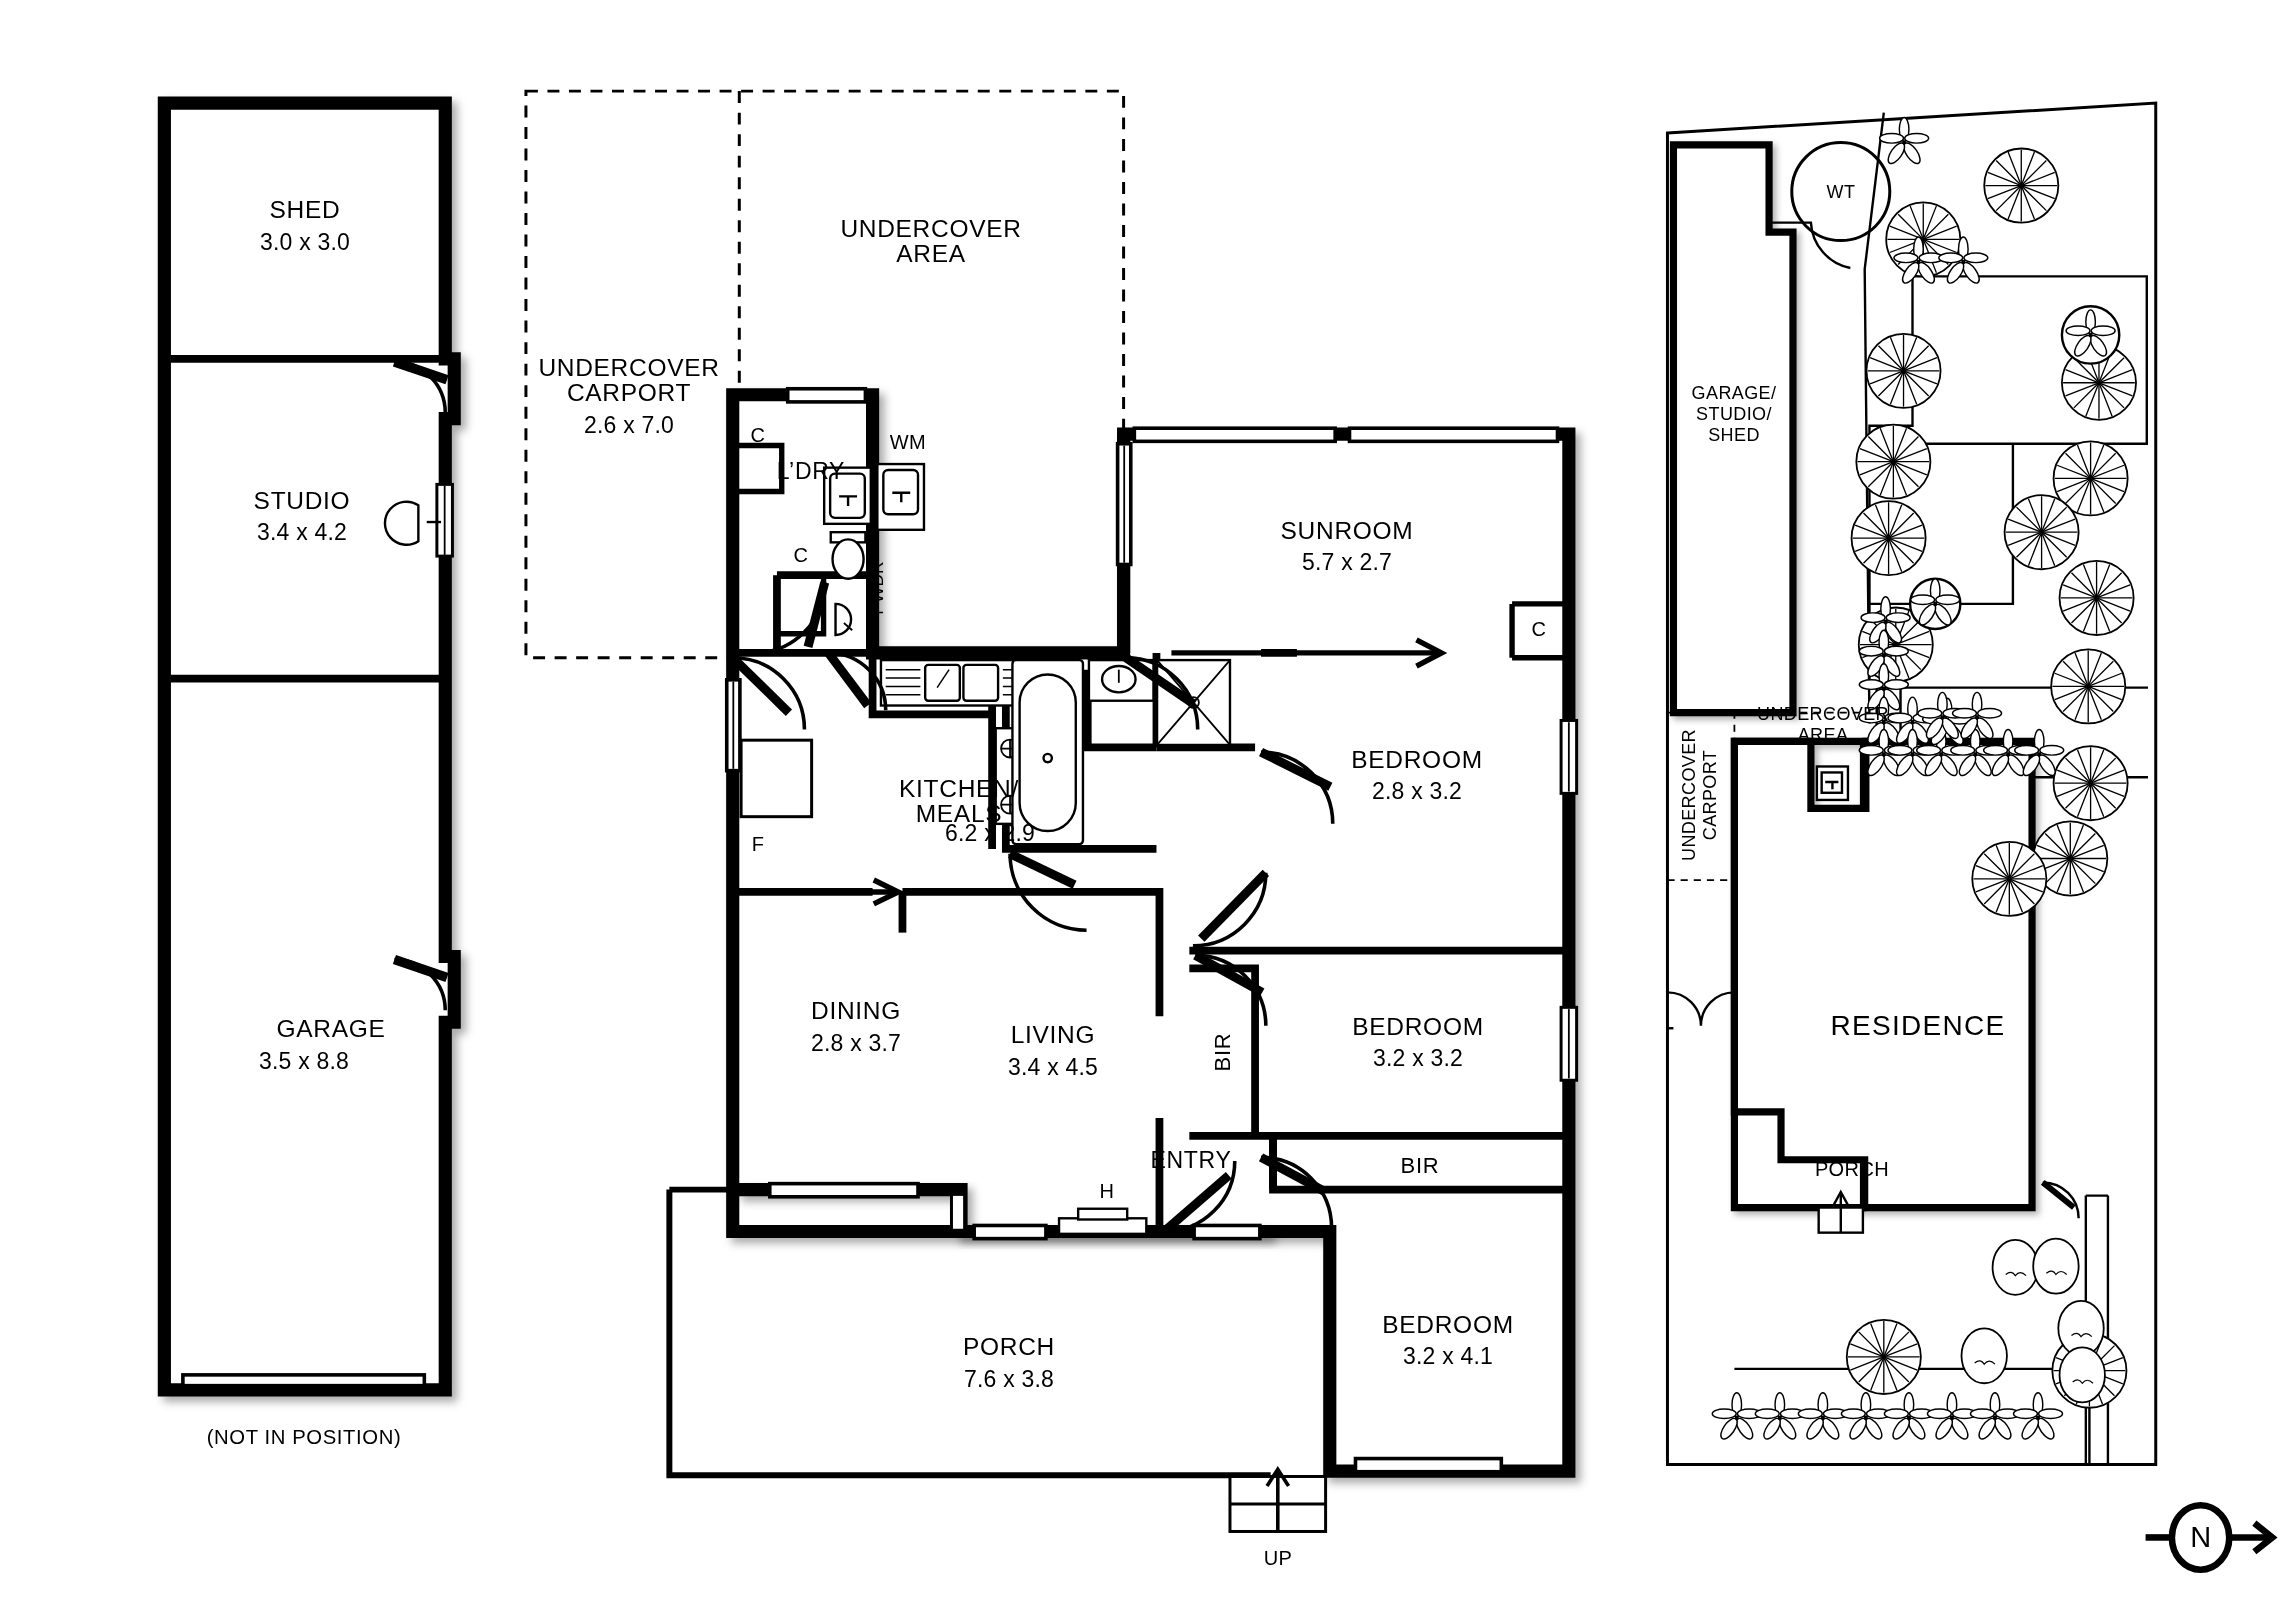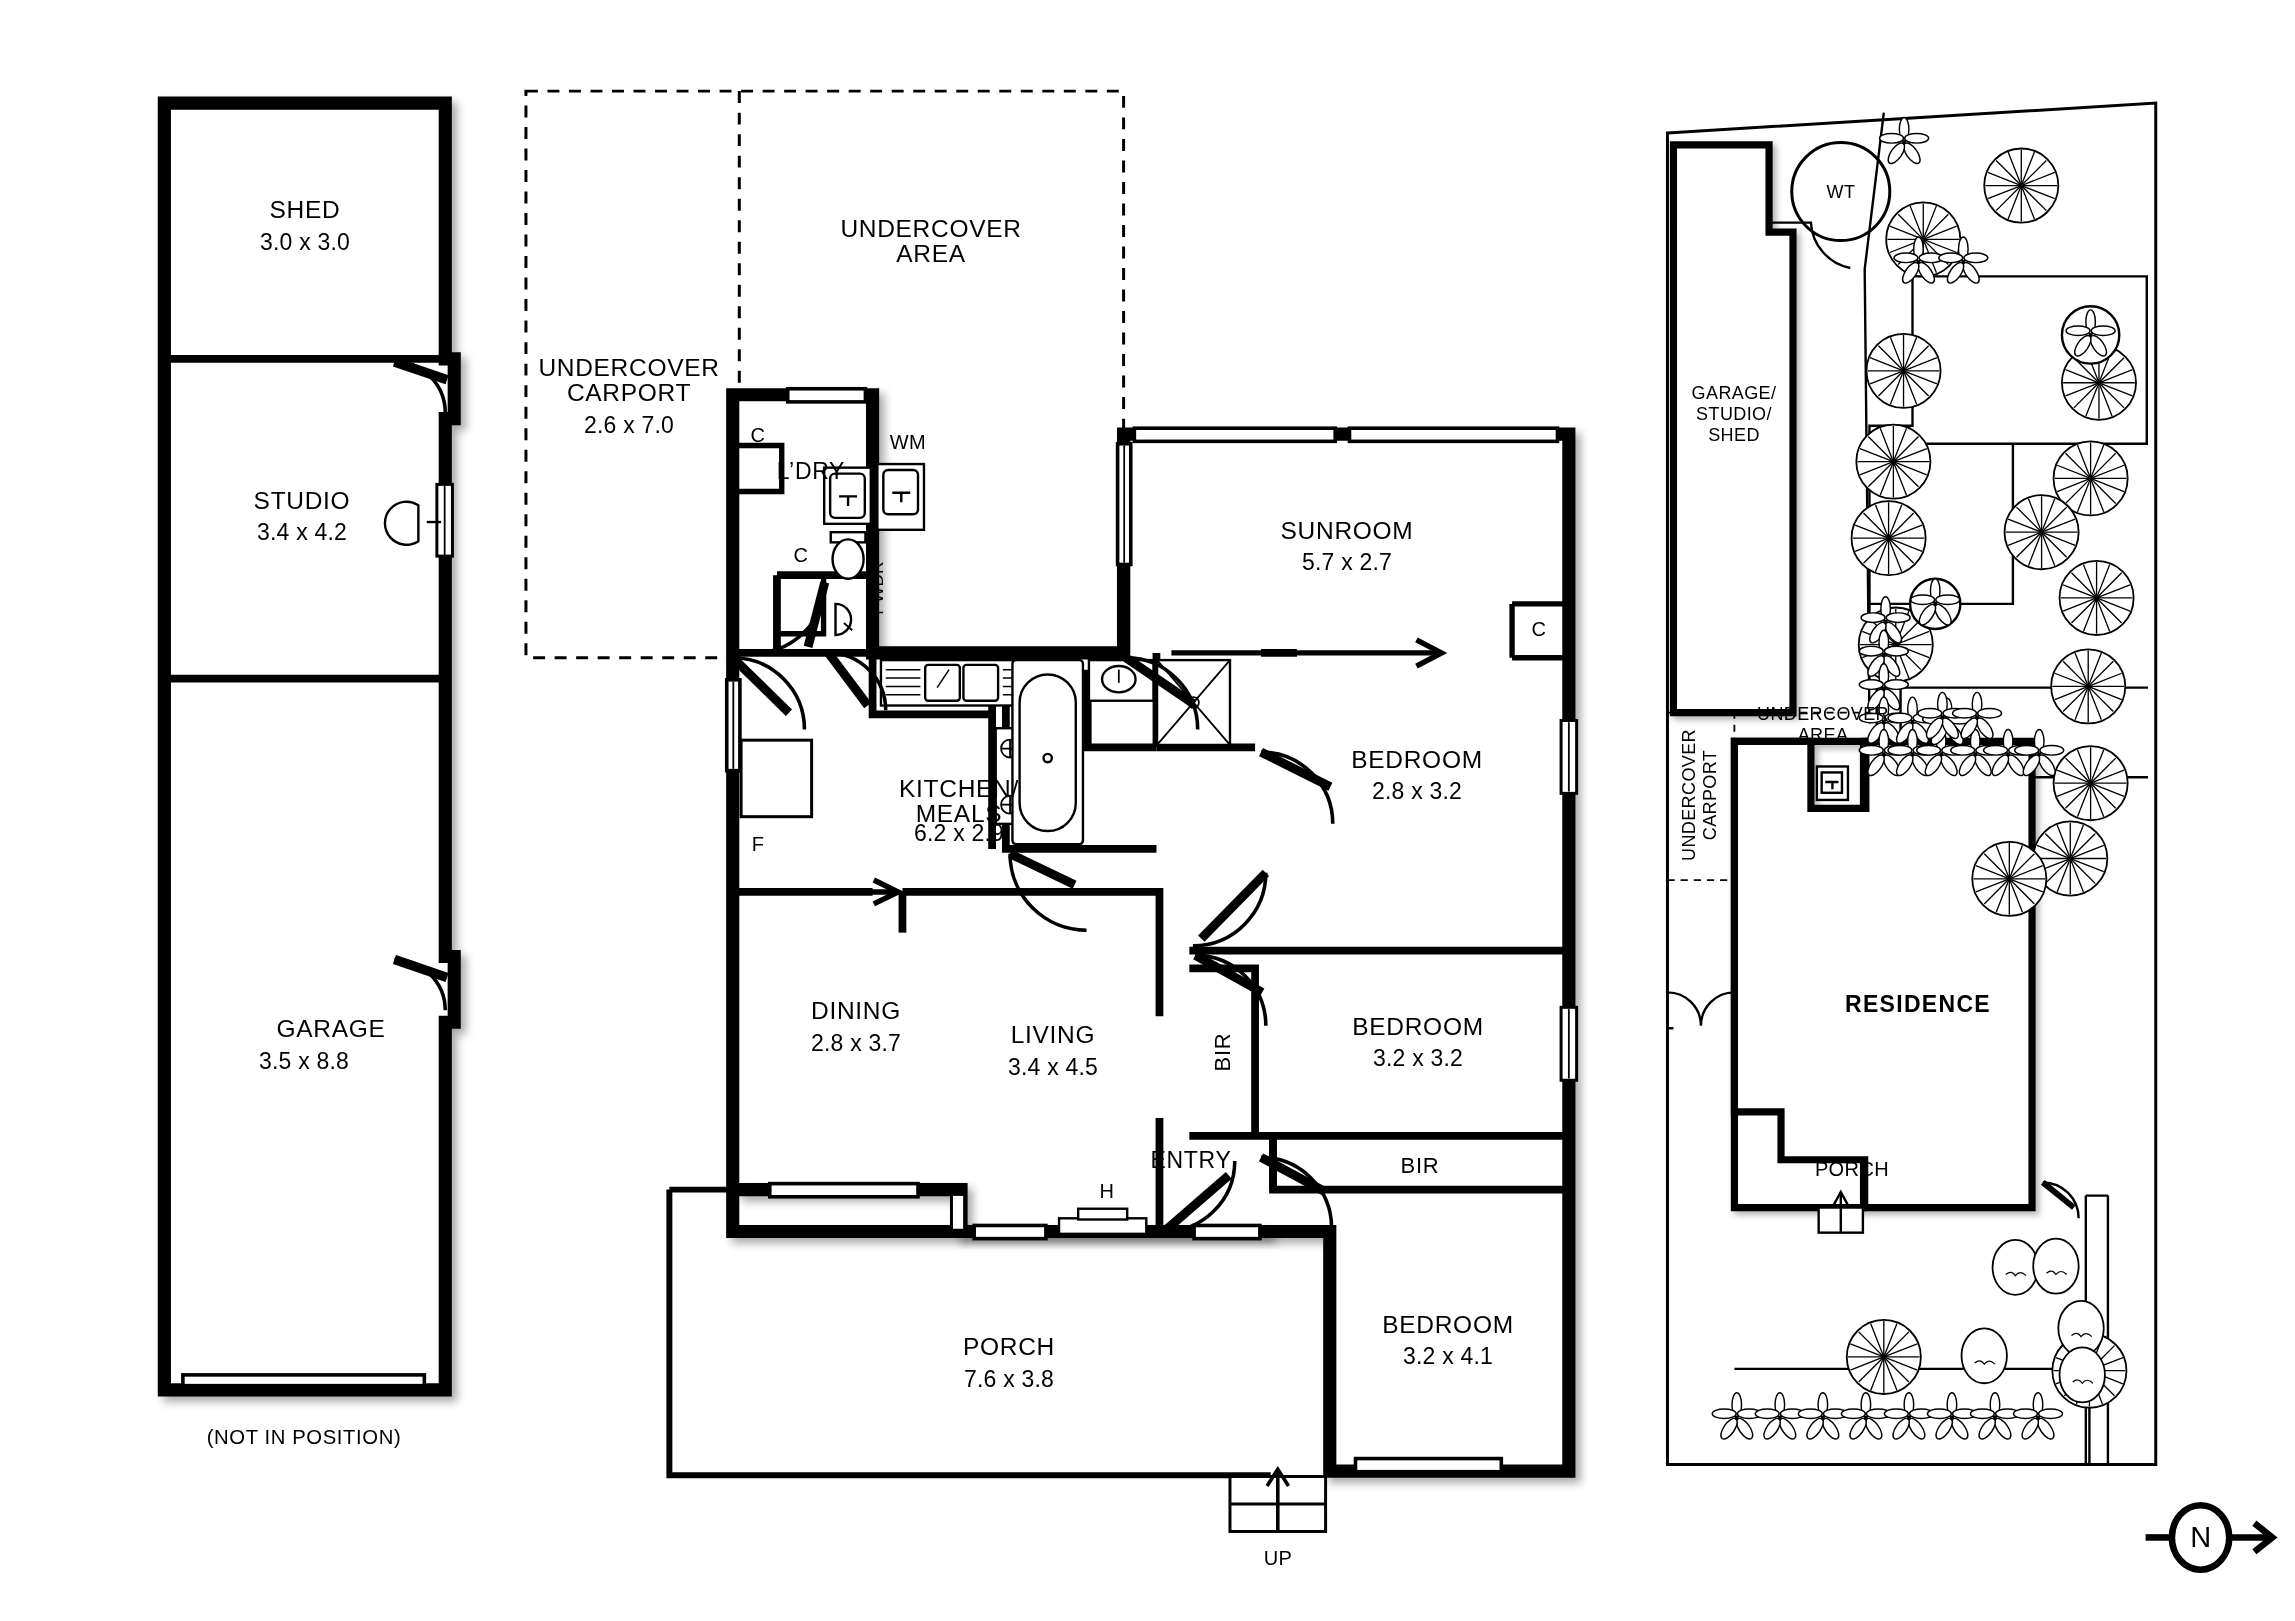--- a/index.html
+++ b/index.html
@@ -7,21 +7,21 @@
        font-family:"Liberation Sans",sans-serif;color:#000;}
   #stage{position:absolute;left:0;top:0;width:2295px;height:1622px;}
   svg{position:absolute;left:0;top:0;width:2295px;height:1622px;}
   .lbl{position:absolute;text-align:center;line-height:1.04;white-space:pre;}
   .rm-name{font-size:24.5px;letter-spacing:0.7px;font-weight:400;}
   .rm-dim{font-size:23px;letter-spacing:0.2px;}
   .small{font-size:20px;letter-spacing:0.4px;}
   .tiny{font-size:17.3px;letter-spacing:0.2px;}
   .note{font-size:20.3px;letter-spacing:0.6px;}
   .sp-lbl{font-size:18px;letter-spacing:0.4px;line-height:1.16;}
-  .sp-big{font-size:23px;font-weight:700;letter-spacing:1.3px;}
+  .sp-big{font-size:28px;font-weight:400;letter-spacing:1.3px;margin-top:21px;}
   .rot90{transform-origin:50% 50%;}
   .ctr{transform:translate(-50%,-50%);}
 </style>
 </head>
 <body>
 
 <div id="stage">
 
 <svg viewBox="0 0 3840 2713" xmlns="http://www.w3.org/2000/svg" shape-rendering="geometricPrecision">
   <defs>
@@ -488,21 +488,21 @@
 <div class="lbl ctr small" style="left:801px;top:555px;">C</div>
 <div class="lbl ctr small" style="left:1539px;top:629px;">C</div>
 <div class="lbl ctr small" style="left:897px;top:442px;padding-left:22px;">WM</div>
 <div class="lbl ctr tiny rot90" style="left:877px;top:588px;transform:translate(-50%,-50%) rotate(-90deg);">PWDR</div>
 
 <div class="lbl ctr rm-name" style="left:1347px;top:531px;">SUNROOM</div>
 <div class="lbl ctr rm-dim" style="left:1347px;top:563px;">5.7 x 2.7</div>
 
 <div class="lbl ctr rm-name" style="left:959px;top:769px;margin-top:32px;">KITCHEN/
 MEALS</div>
-<div class="lbl ctr rm-dim" style="left:959px;top:834px;">6.2 x 2.9</div>
+<div class="lbl ctr rm-dim" style="left:990px;top:834px;">6.2 x 2.9</div>
 <div class="lbl ctr small" style="left:758px;top:844px;">F</div>
 
 <div class="lbl ctr rm-name" style="left:856px;top:1011px;">DINING</div>
 <div class="lbl ctr rm-dim" style="left:856px;top:1044px;">2.8 x 3.7</div>
 
 <div class="lbl ctr rm-name" style="left:1053px;top:1035px;">LIVING</div>
 <div class="lbl ctr rm-dim" style="left:1053px;top:1068px;">3.4 x 4.5</div>
 
 <div class="lbl ctr rm-name" style="left:1191px;top:1161px;font-size:23px;">ENTRY</div>
 <div class="lbl ctr small" style="left:1107px;top:1191px;">H</div>

